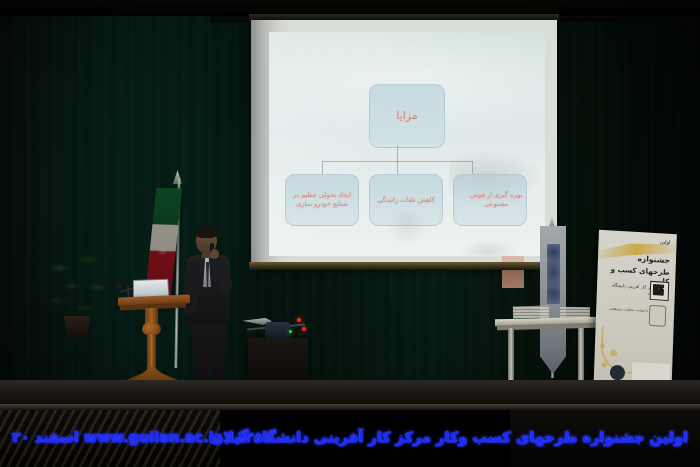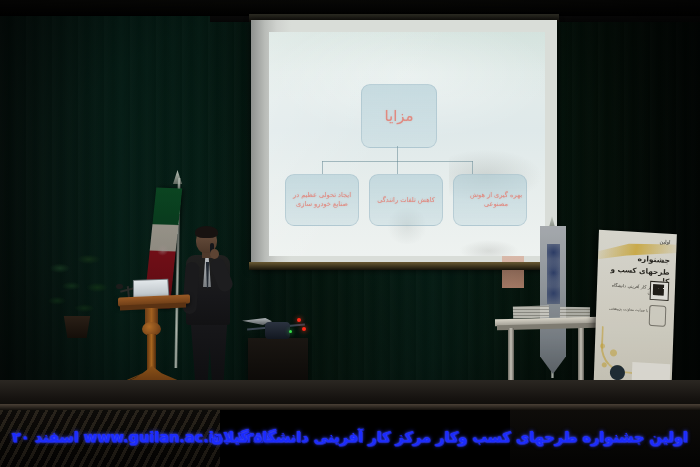--- a/index.html
+++ b/index.html
@@ -86,21 +86,21 @@
     direction:rtl;text-shadow:0 0 1.6px rgba(214,131,122,.55);
   }
   .node{
     position:absolute;border-radius:9px;
     background:linear-gradient(180deg,rgba(176,205,214,.62),rgba(196,218,224,.50));
     border:1px solid rgba(150,180,192,.45);
     display:flex;align-items:center;justify-content:center;
     color:#e08a80;direction:rtl;text-align:center;line-height:1.35;
     text-shadow:0 0 1.2px rgba(224,138,128,.5);
   }
-  .node-root{left:92px;top:52px;width:74px;height:62px;font-size:15px;}
+  .node-root{left:100px;top:52px;width:74px;height:62px;font-size:11px;}
   .node-leaf{top:142px;width:74px;height:52px;font-size:6.6px;padding:2px 3px;box-sizing:border-box;}
   .leaf-a{left:16px;}
   .leaf-b{left:100px;}
   .leaf-c{left:184px;padding-left:15px;}
   .conn{position:absolute;background:rgba(120,150,160,.62);}
   .c-stem{left:128px;top:114px;width:1.4px;height:16px;}
   .c-bar{left:53px;top:129px;width:151px;height:1.4px;}
   .c-d1{left:53px;top:129px;width:1.4px;height:13px;}
   .c-d2{left:128px;top:129px;width:1.4px;height:13px;}
   .c-d3{left:203px;top:129px;width:1.4px;height:13px;}

